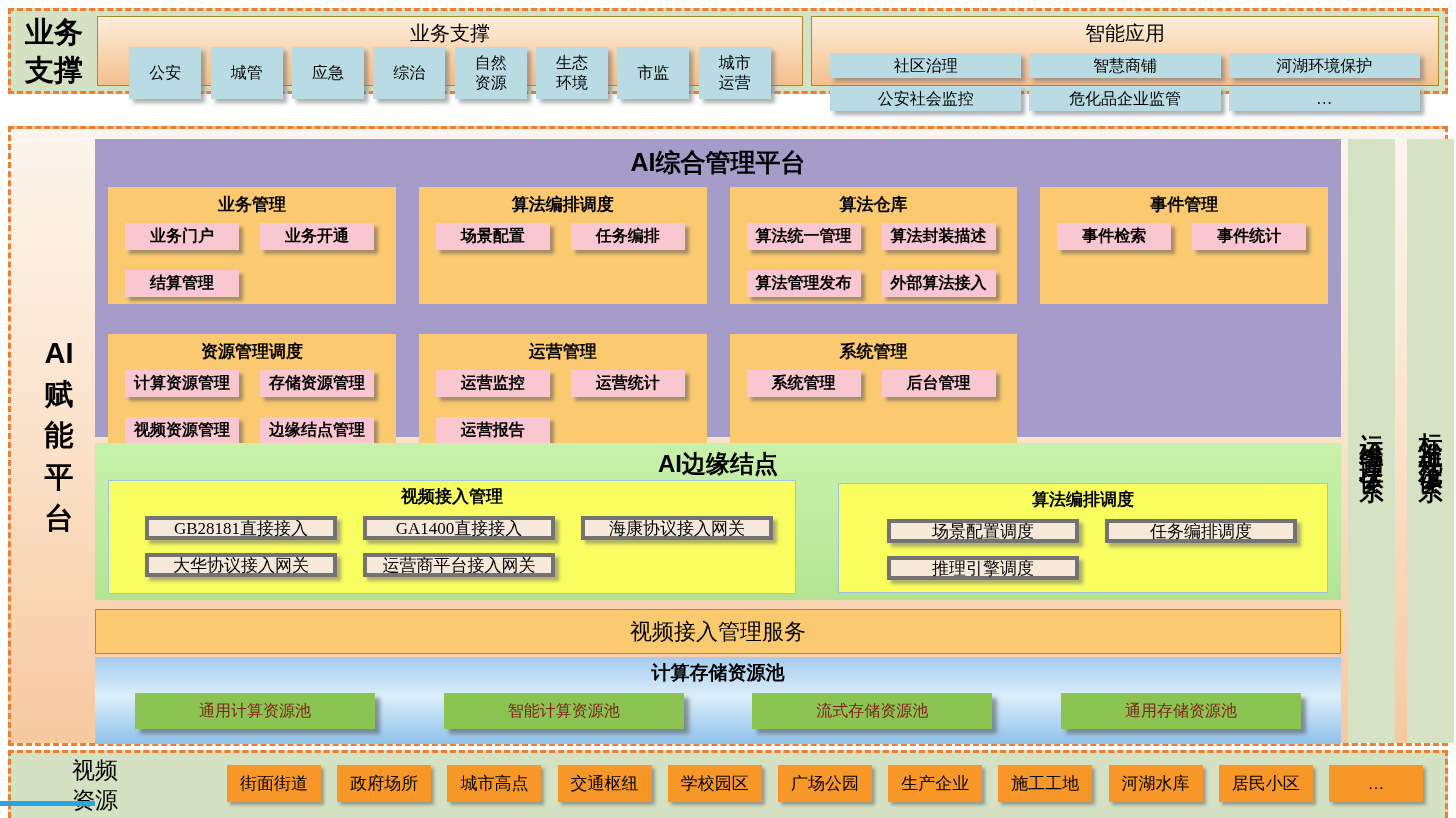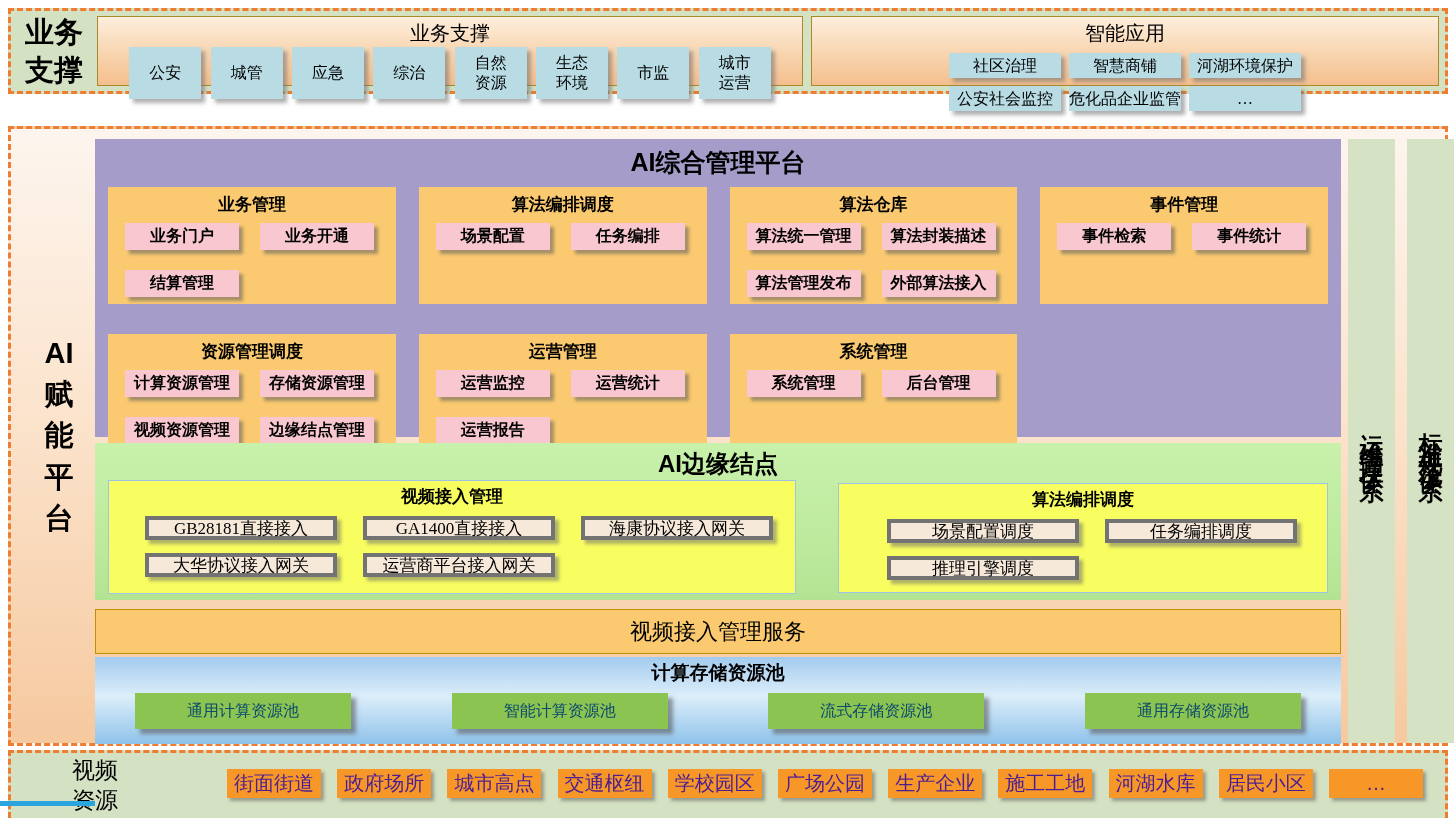--- a/index.html
+++ b/index.html
@@ -23,21 +23,21 @@
   .main-band-label { position:absolute; left:12px; top:0; height:100%; width:72px;
     display:flex; align-items:center; justify-content:center; font-size:29px; line-height:1.42; }
   .bottom-band-label { flex:0 0 138px; padding-left:30px; font-size:23px; font-weight:normal;
     line-height:1.3; }
 
   
   .olive-box { background:linear-gradient(180deg,#fdeedd 0%,#f8d4ae 55%,#f5bf8e 100%);
     border:1px solid #a98a2b; display:flex; flex-direction:column; }
   .olive-title { text-align:center; font-size:20px; padding-top:3px; }
   .business-box { width:706px; margin:5px 4px 5px 0; }
-  .apps-box { flex:1; margin:5px 6px 5px 4px;align-items:center; }
+  .apps-box { flex:1; margin:5px 6px 5px 4px; }
   .business-items { flex:1; display:flex; align-items:center; justify-content:space-evenly;
     padding:0 22px 8px; }
   .blue-item { background:#b9dce4; box-shadow:4px 4px 4px rgba(110,110,110,.55);
     display:flex; align-items:center; justify-content:center; text-align:center;
     font-size:16px; line-height:1.25; }
   .business-items .blue-item { width:72px; height:52px; }
   .apps-grid { flex:1; display:grid; grid-template-columns:repeat(3,1fr); gap:8px 8px;
     padding:6px 18px 10px; align-items:center; }
   .apps-grid .blue-item { height:25px; }
 
@@ -71,37 +71,37 @@
 
   
   .video-bar { margin-top:9px; height:45px; background:#fbca70; border:1px solid #bf9000;
     display:flex; align-items:center; justify-content:center; font-size:22px; }
 
   
   .pool-panel { margin-top:3px; height:87px;
     background:linear-gradient(180deg,#a3cbee 0%,#dceefa 45%,#8fc2ea 100%); }
   .pool-title { text-align:center; font-size:19px; font-weight:bold; padding-top:3px; }
   .pool-row { display:flex; justify-content:space-between; padding:0 40px; margin-top:7px; }
-  .green-btn { width:216px; height:36px; background:#8cc451;
-    box-shadow:5px 5px 4px rgba(80,80,80,.55); color:#0c4a6e; font-size:16px;
+  .green-btn { width:240px; height:36px; background:#8cc451;
+    box-shadow:5px 5px 4px rgba(80,80,80,.55); color:#7f1d1d; font-size:16px;
     display:flex; align-items:center; justify-content:center; }
 
   
   .side-bar { position:absolute; top:10px; bottom:0; width:47px; background:#d6e2c4;
     display:flex; align-items:center; justify-content:center;
     writing-mode:vertical-lr; text-orientation:upright;
     font-size:24px; font-weight:bold; letter-spacing:9px; }
   .side-bar-1 { left:1337px; }
   .side-bar-2 { left:1396px; }
 
   
   .bottom-items { flex:1; display:flex; justify-content:space-between;
     padding:0 22px 4px 78px; }
-  .orange-btn { width:94px; height:29px; background:#f79728;
-    box-shadow:3px 3px 3px rgba(90,90,90,.5); color:#4c1d95; font-size:20px;
+  .orange-btn { width:94px; height:37px; background:#f79728;
+    box-shadow:3px 3px 3px rgba(90,90,90,.5); color:#000000; font-size:17px;
     display:flex; align-items:center; justify-content:center; }
   .blue-line { position:absolute; left:0; top:801px; width:95px; height:5px;
     background:#2aa5dd; }
 </style>
 </head>
 <body>
 
 <div id="canvas">
 
   <div class="band top-band">

